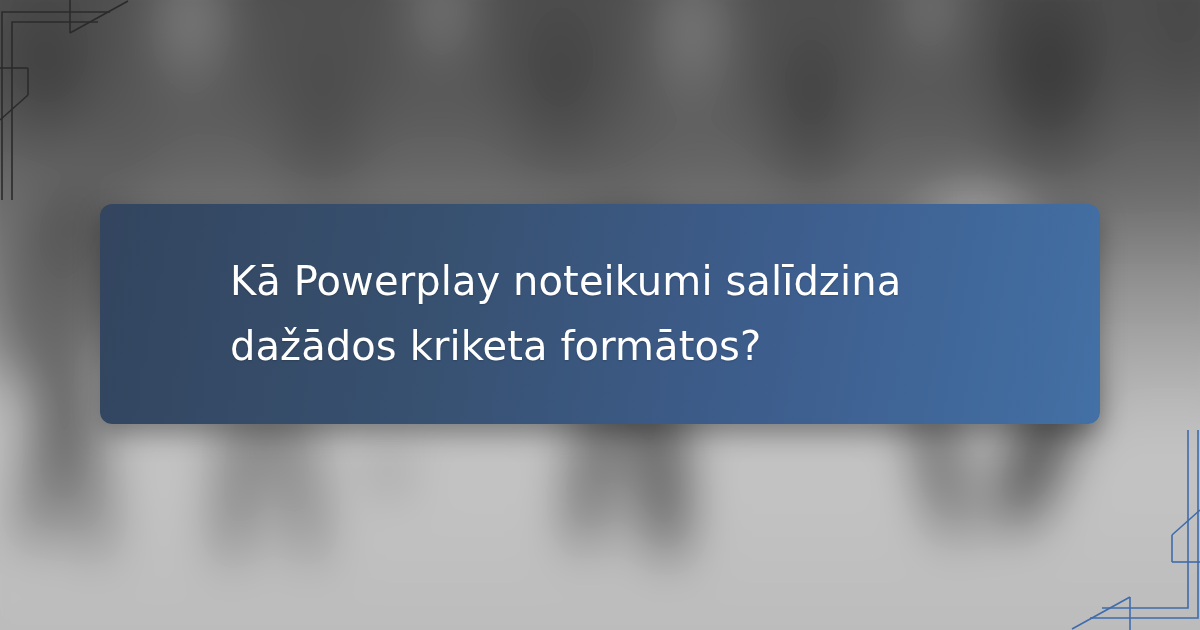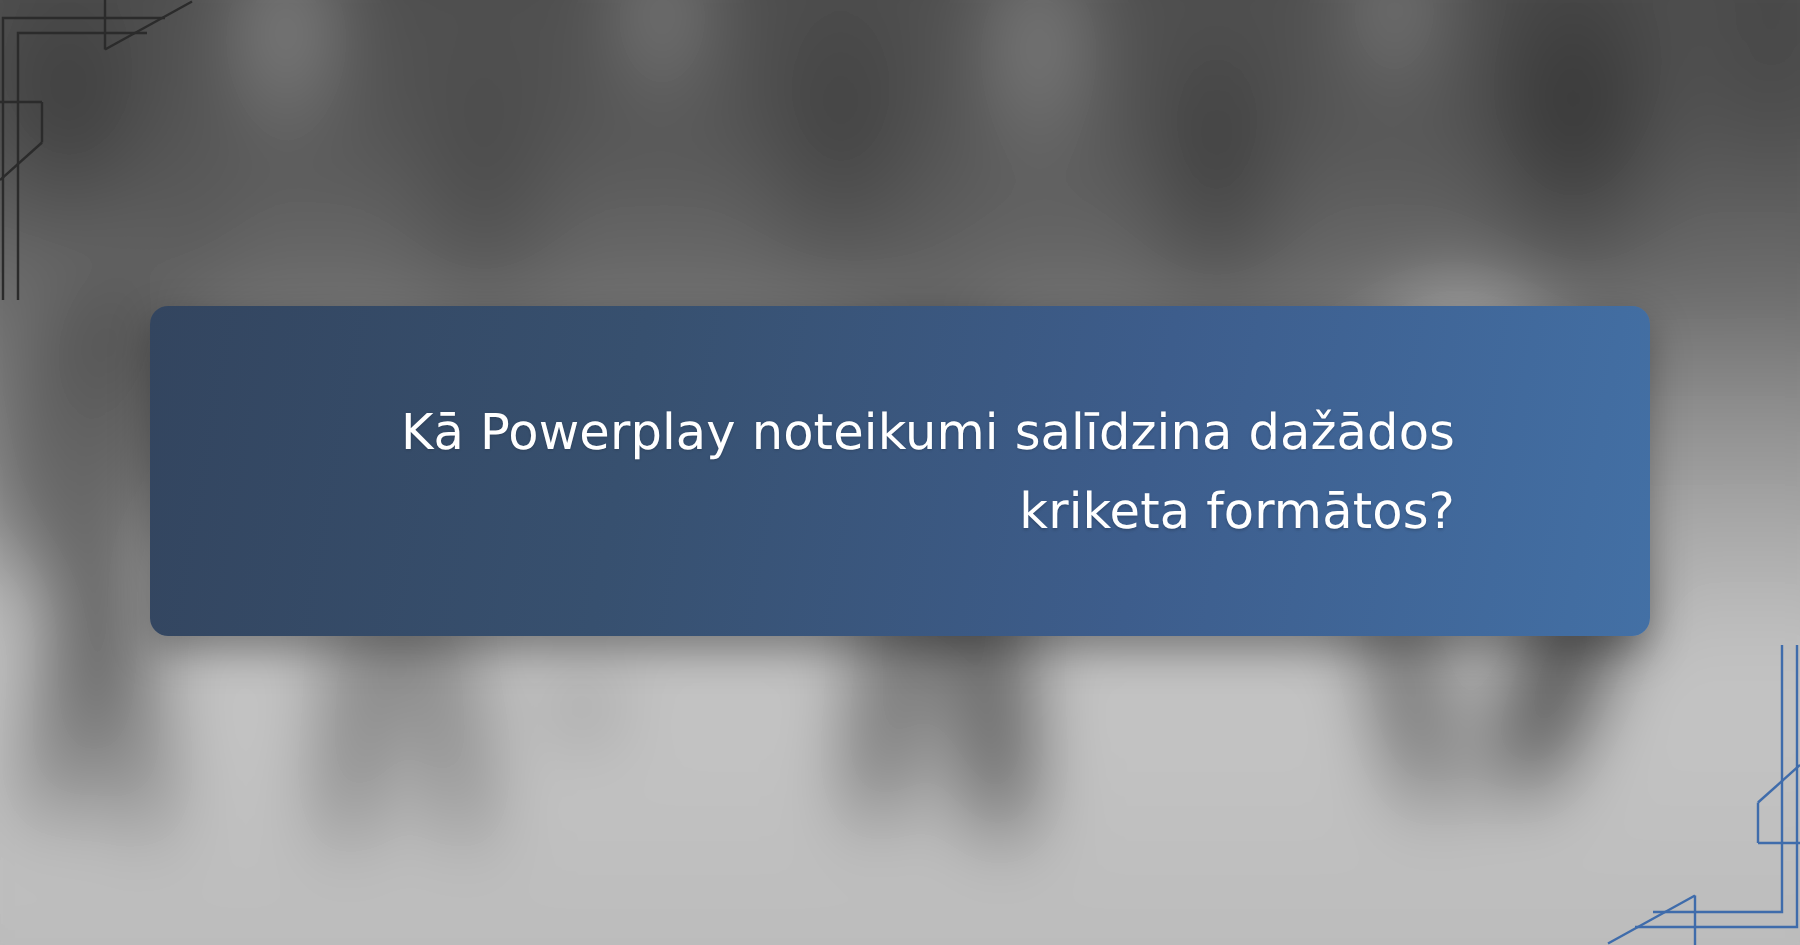--- a/index.html
+++ b/index.html
@@ -87,24 +87,24 @@
     background: linear-gradient(100deg, #33455f 0%, #37506f 32%, #3d5d8c 66%, #4370a5 100%);
     box-shadow: 0 10px 26px rgba(0,0,0,.34);
     display: flex;
     align-items: center;
     justify-content: center;
     box-sizing: border-box;
     padding: 0 70px;
   }
   #card-title {
     color: #ffffff;
-    font-size: 33px;
+    font-size: 40px;
     line-height: 1.62;
     font-weight: 400;
-    text-align: right;
+    text-align: left;
     letter-spacing: .1px;
     max-width: 740px;
     text-shadow: 0 1px 2px rgba(0,0,0,.18);
   }
 </style>
 </head>
 <body>
 
 <div id="stage">
 

